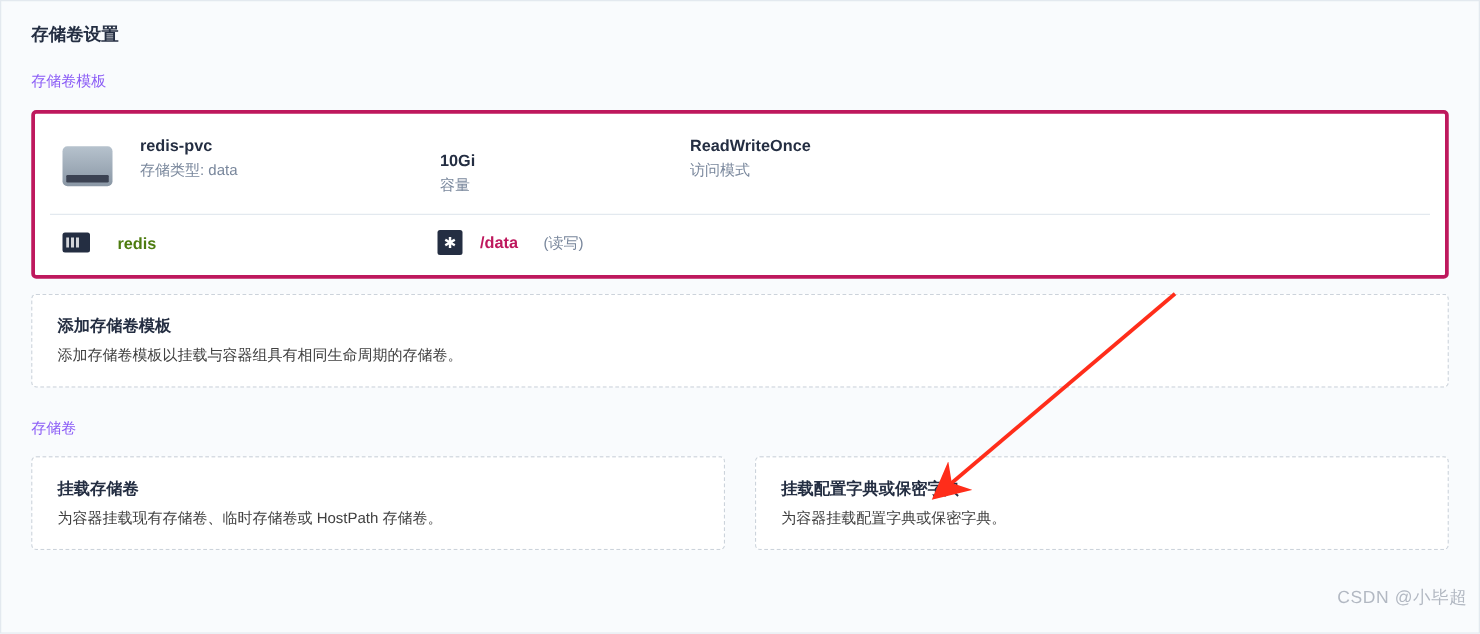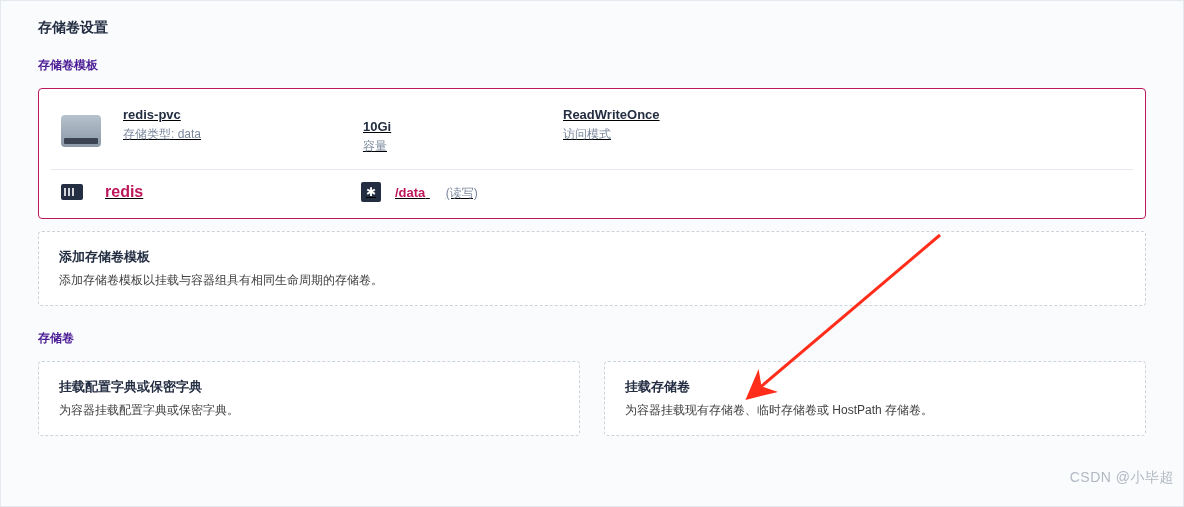--- a/index.html
+++ b/index.html
@@ -7,42 +7,41 @@
       font-family: -apple-system, BlinkMacSystemFont, "Segoe UI", "PingFang SC", "Microsoft YaHei", sans-serif;
       background: #f9fbfd;
       width: 1184px;
       height: 507px;
       position: relative;
       overflow: hidden;
     }
     .container {
       background: #f9fbfd;
       border: 1px solid #e3e9ef;
-      padding: 18px 37px 24px;
+      padding: 18px 24px 24px;
       height: 100%;
     }
     .section-title {
       font-size: 14px;
       font-weight: 600;
       color: #242e42;
       margin-bottom: 20px;
     }
     .section-label {
       font-size: 12px;
-      color: #4c1d95;
-      font-weight: 700;
+      color: #8b5cf6;
+      font-weight: 400;
       margin-bottom: 14px;
     }
     .card {
       background: #fff;
-      border: 1px solid #be185d;
+      border: 3px solid #be185d;
       border-radius: 4px;
       padding: 12px;
       margin-bottom: 12px;
-      text-decoration: underline;
     }
     .pvc-head {
       display: flex;
       align-items: center;
       padding: 6px 10px 14px;
     }
     .disk-icon {
       width: 40px;
       height: 32px;
       background: linear-gradient(180deg, #b6c2cd 0%, #8a97a5 100%);
@@ -77,21 +76,21 @@
       margin-right: 22px;
     }
     .docker-icon::before {
       content: "";
       position: absolute;
       top: 4px; left: 3px;
       width: 14px; height: 8px;
       background: linear-gradient(90deg, #fff 2px, transparent 2px, transparent 4px, #fff 4px, #fff 6px, transparent 6px, transparent 8px, #fff 8px, #fff 10px, transparent 10px);
       opacity: 0.8;
     }
-    .mount-name { font-size: 16px; font-weight: 600; color: #be185d; width: 256px;}
+    .mount-name { font-size: 13px; font-weight: 600; color: #4d7c0f; width: 256px;}
     .cfg-icon {
       width: 20px; height: 20px; background: #242e42; border-radius: 2px;
       display:inline-flex;align-items:center;justify-content:center;color:#fff;font-size:12px;
       margin-right: 14px;
     }
     .mount-path { font-size: 13px; font-weight: 600; color: #be185d;}
     .mount-mode { font-size: 12px; color: #79879c; font-weight: 400; margin-left: 16px;}
     .dashed-box {
       border: 1px dashed #ccd3db;
       border-radius: 4px;
@@ -153,26 +152,26 @@
 
   <div class="dashed-box">
     <div class="db-title">添加存储卷模板</div>
     <div class="db-sub">添加存储卷模板以挂载与容器组具有相同生命周期的存储卷。</div>
   </div>
 
   <div class="section-label">存储卷</div>
 
   <div class="bottom-row">
     <div class="dashed-box">
+      <div class="db-title">挂载存储卷</div>
+      <div class="db-sub">为容器挂载现有存储卷、临时存储卷或 HostPath 存储卷。</div>
+    </div>
+    <div class="dashed-box">
       <div class="db-title">挂载配置字典或保密字典</div>
       <div class="db-sub">为容器挂载配置字典或保密字典。</div>
-    </div>
-    <div class="dashed-box">
-      <div class="db-title">挂载存储卷</div>
-      <div class="db-sub">为容器挂载现有存储卷、临时存储卷或 HostPath 存储卷。</div>
     </div>
   </div>
 </div>
 
 <svg class="arrow-svg" width="1184" height="507" style="top:0;left:0">
   <defs>
     <marker id="ah" markerWidth="12" markerHeight="12" refX="8" refY="5" orient="auto">
       <path d="M0,0 L10,5 L0,10 L3,5 z" fill="#ff2d1a"></path>
     </marker>
   </defs>

